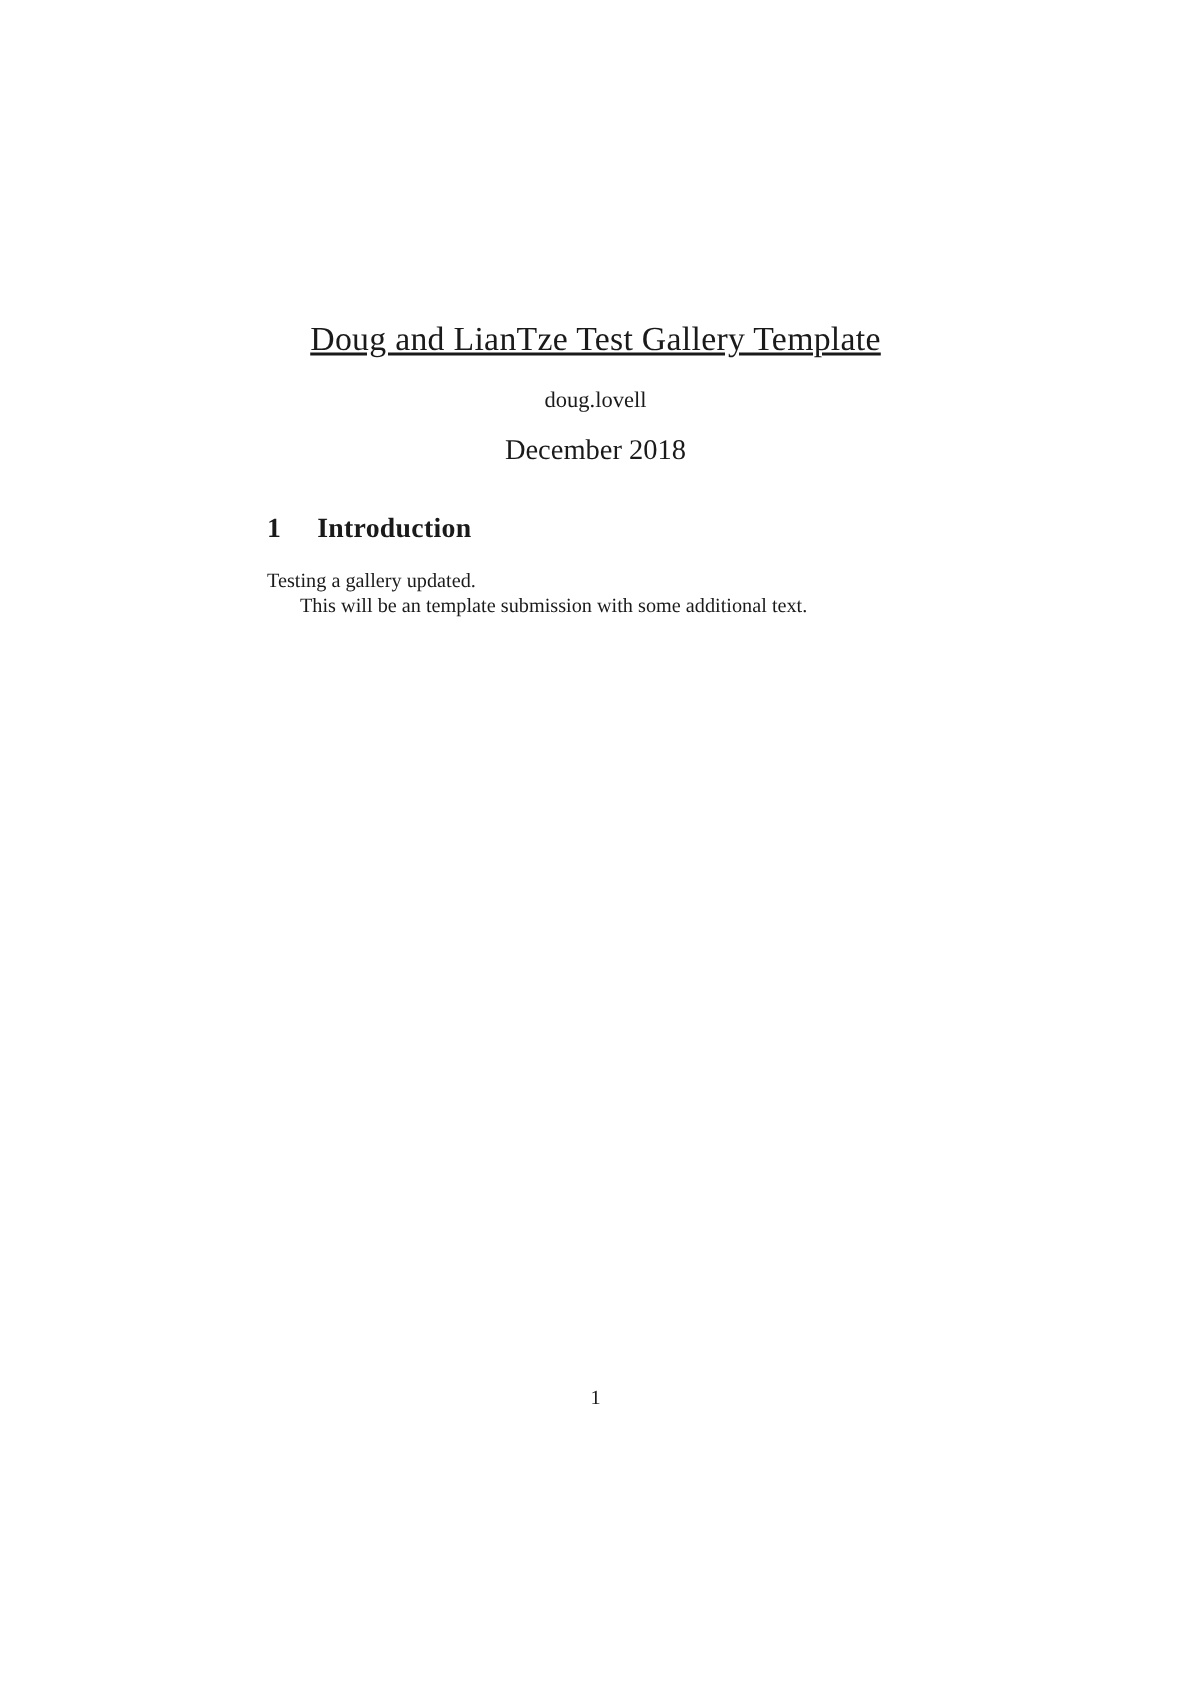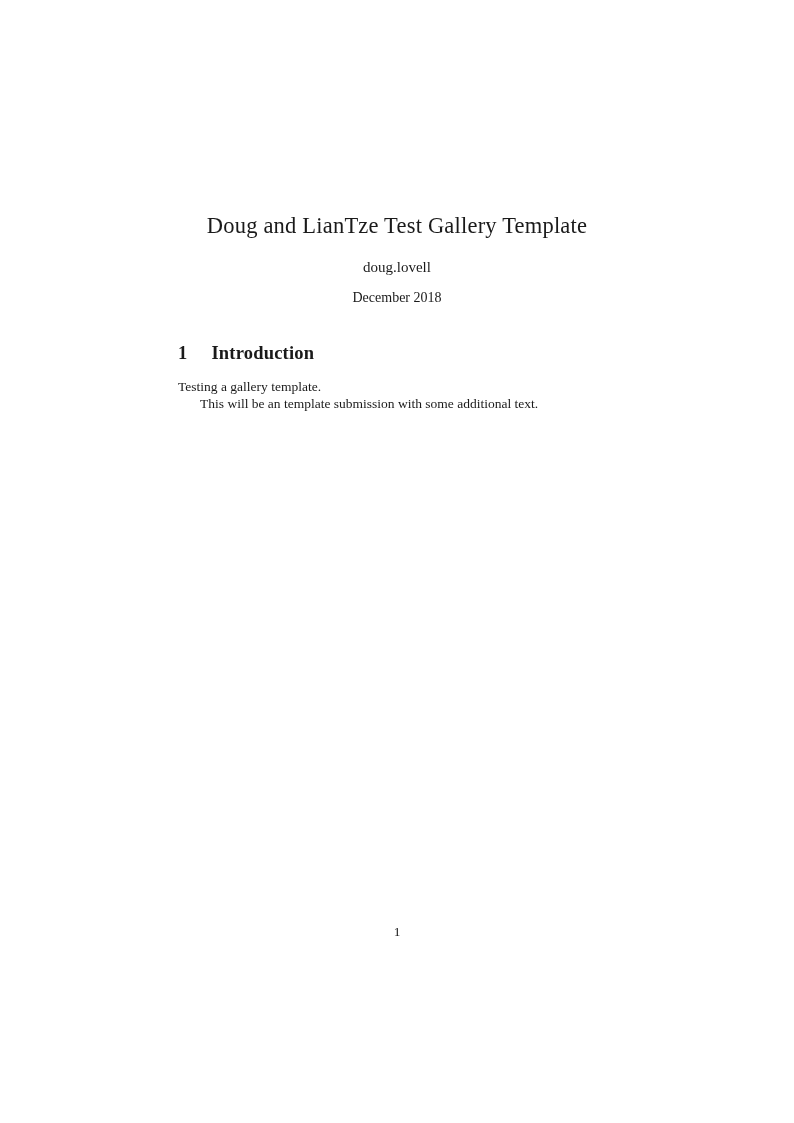--- a/index.html
+++ b/index.html
@@ -18,37 +18,38 @@
   }
   .doc-title {
     position: absolute;
     top: 213px;
     left: 0;
     width: 794px;
     text-align: center;
     font-size: 22.5px;
     font-weight: 400;
     letter-spacing: 0.2px;
+    text-decoration: underline;
   }
   .doc-author {
     position: absolute;
     top: 259px;
     left: 0;
     width: 794px;
     text-align: center;
     font-size: 15px;
     font-weight: 400;
   }
   .doc-date {
     position: absolute;
     top: 290px;
     left: 0;
     width: 794px;
     text-align: center;
-    font-size: 14px;
+    font-size: 19px;
     font-weight: 400;
   }
   .section-heading {
     position: absolute;
     top: 343px;
     left: 178px;
     width: 440px;
     font-size: 18.5px;
     font-weight: 700;
     letter-spacing: 0.2px;
@@ -92,19 +93,19 @@
   <div class="doc-author">doug.lovell</div>
 
   <div class="doc-date">December 2018</div>
 
   <div class="section-heading">
     <span class="section-number">1</span>
     <span class="section-title">Introduction</span>
   </div>
 
   <div class="body-text">
-    <p class="body-line-first">Testing a gallery template.</p>
+    <p class="body-line-first">Testing a gallery updated.</p>
     <p class="body-line-indented">This will be an template submission with some additional text.</p>
   </div>
 
   <div class="page-number">1</div>
 
 </div>
 
 </body></html>

